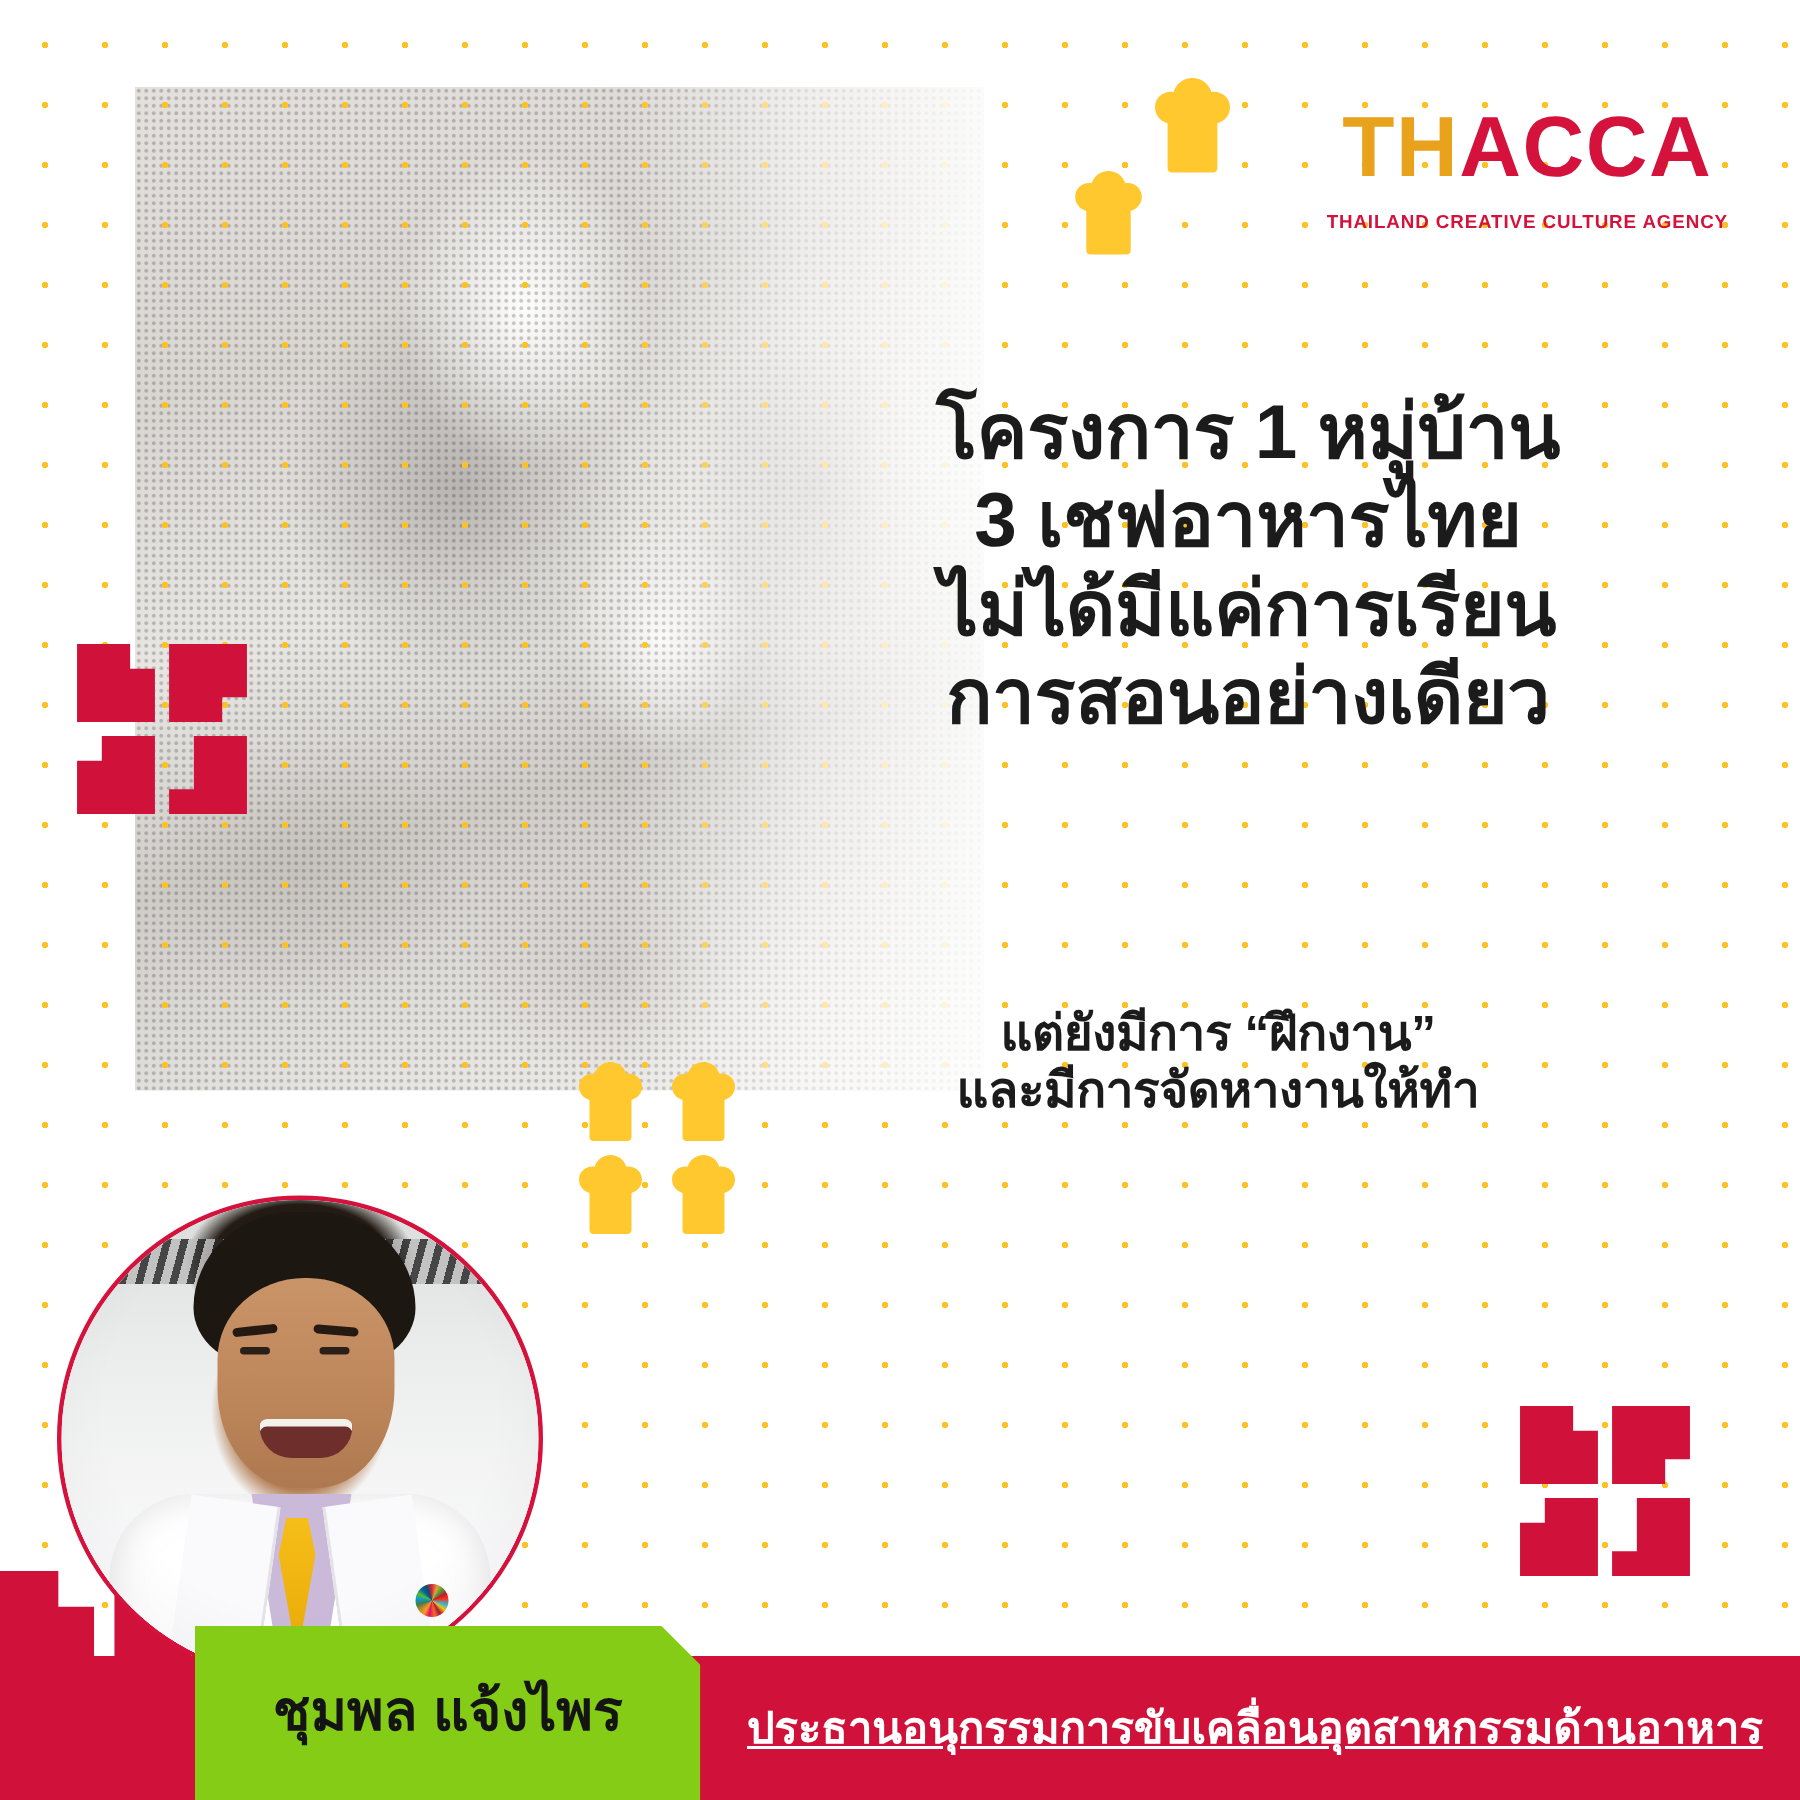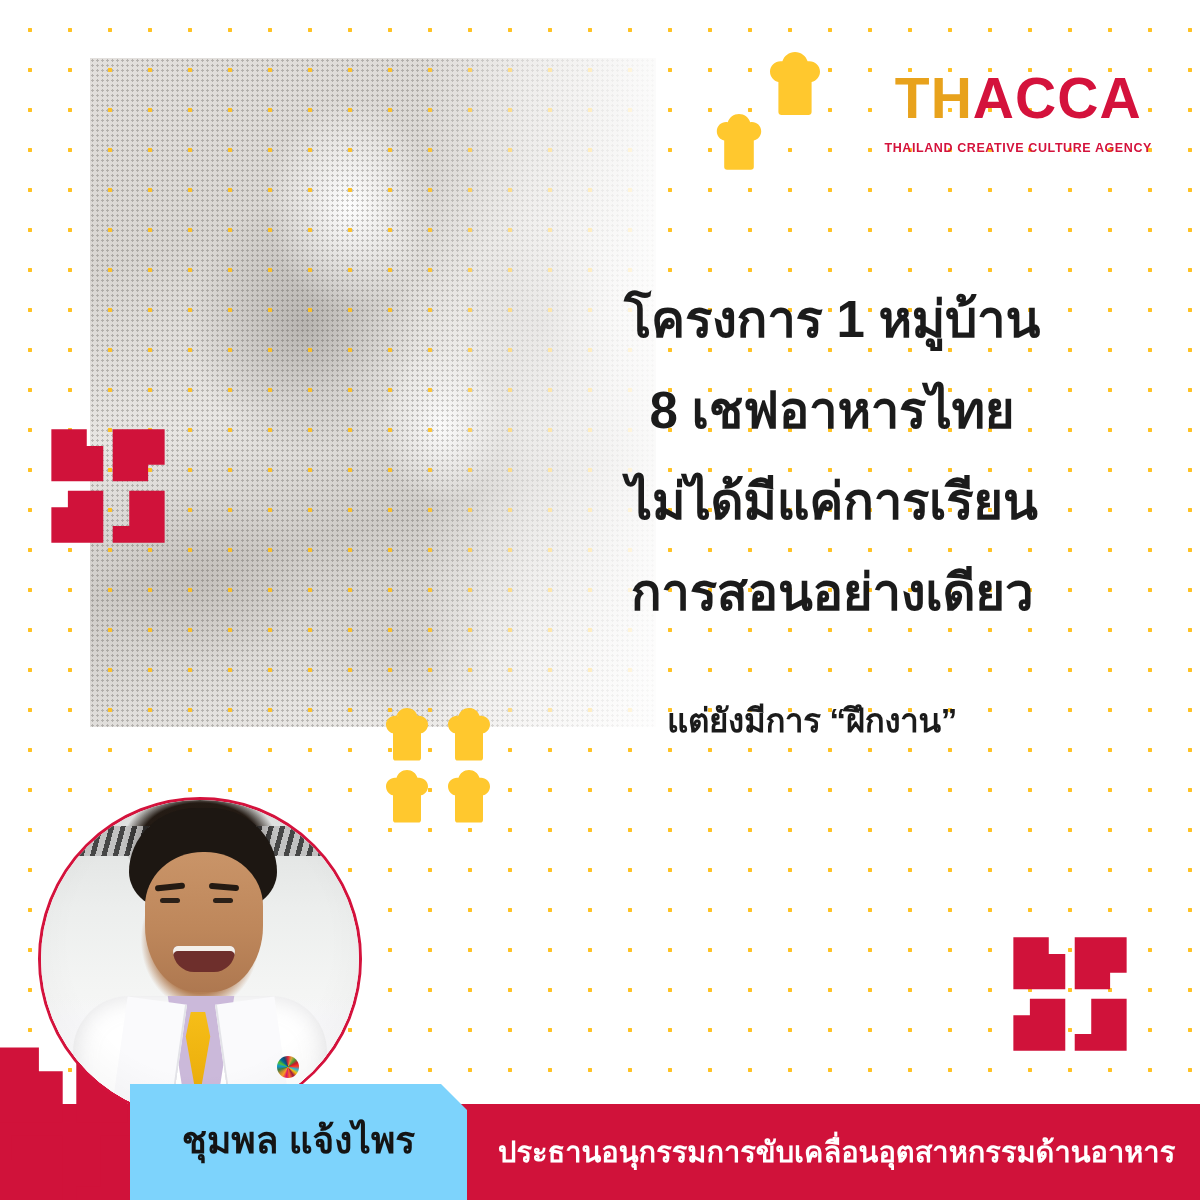--- a/index.html
+++ b/index.html
@@ -93,21 +93,21 @@
     right:58px;
     text-align:center;
     color:#1b1b1b;
     font-family:"Liberation Sans","DejaVu Sans",sans-serif;
     font-weight:bold;
     line-height:1.16;
     letter-spacing:-.3px;
   }
   #headline-a{top:258px;width:620px;font-size:51px;}
   #headline-b{top:670px;width:660px;font-size:33px;}
-  .headline div{white-space:nowrap;margin-top:32px;}
+  .headline div{white-space:nowrap;}
 
   
   .portrait{
     position:absolute;left:38px;top:797px;
     width:318px;height:318px;border-radius:50%;
     border:3px solid #D4123C;
     z-index:9;overflow:hidden;background:#fff;
   }
   .portrait-img{
     position:absolute;inset:0;
@@ -188,34 +188,34 @@
     background:radial-gradient(circle at 50% 45%, rgba(0,0,0,0) 55%, rgba(0,0,0,.06) 100%);
   }
 
   
   .bottom-bar{
     position:absolute;left:0;right:0;bottom:0;height:96px;
     background:#D0123A;z-index:8;
   }
   .name-badge{
     position:absolute;left:130px;bottom:0;width:337px;height:116px;
-    background:#7dd3fc;z-index:10;
+    background:#84cc16;z-index:10;
     clip-path:polygon(0 0, calc(100% - 26px) 0, 100% 26px, 100% 100%, 0 100%);
     display:flex;align-items:center;justify-content:center;
     padding-bottom:6px;box-sizing:border-box;
   }
   .name-text{
     font-family:"Liberation Sans","DejaVu Sans",sans-serif;
     font-weight:bold;font-size:37px;color:#141414;white-space:nowrap;
   }
   .role-text{
     position:absolute;left:498px;bottom:0;height:96px;
     display:flex;align-items:center;z-index:11;
     font-family:"Liberation Sans","DejaVu Sans",sans-serif;
-    font-weight:bold;font-size:29px;color:#ffffff;white-space:nowrap;
+    font-weight:bold;font-size:29px;color:#ffffff;white-space:nowrap;text-decoration:underline;
   }
 </style>
 </head>
 <body>
 
 <div id="poster">
 
   <div class="hero-photo"></div>
 
   <div class="dot-bg"></div>
@@ -287,27 +287,28 @@
     </svg>
   </div>
 
   <div class="thacca">
     <div class="thacca-word"><span class="lt">T</span><span class="lt">H</span><span>A</span><span>C</span><span>C</span><span>A</span></div>
     <div class="thacca-sub">THAILAND CREATIVE CULTURE AGENCY</div>
   </div>
 
   <div class="headline" id="headline-a">
     <div>โครงการ 1 หมู่บ้าน</div>
-    <div>8 เชฟอาหารไทย</div>
+    <div>3 เชฟอาหารไทย</div>
     <div>ไม่ได้มีแค่การเรียน</div>
     <div>การสอนอย่างเดียว</div>
   </div>
 
   <div class="headline" id="headline-b">
     <div>แต่ยังมีการ “ฝึกงาน”</div>
+    <div>และมีการจัดหางานให้ทำ</div>
   </div>
 
   <div class="bottom-bar"></div>
 
   <div class="portrait">
     <div class="portrait-img">
       <div class="p-vent"></div>
       <div class="p-coat"></div>
       <div class="p-shirt"></div>
       <div class="p-tie"></div>

